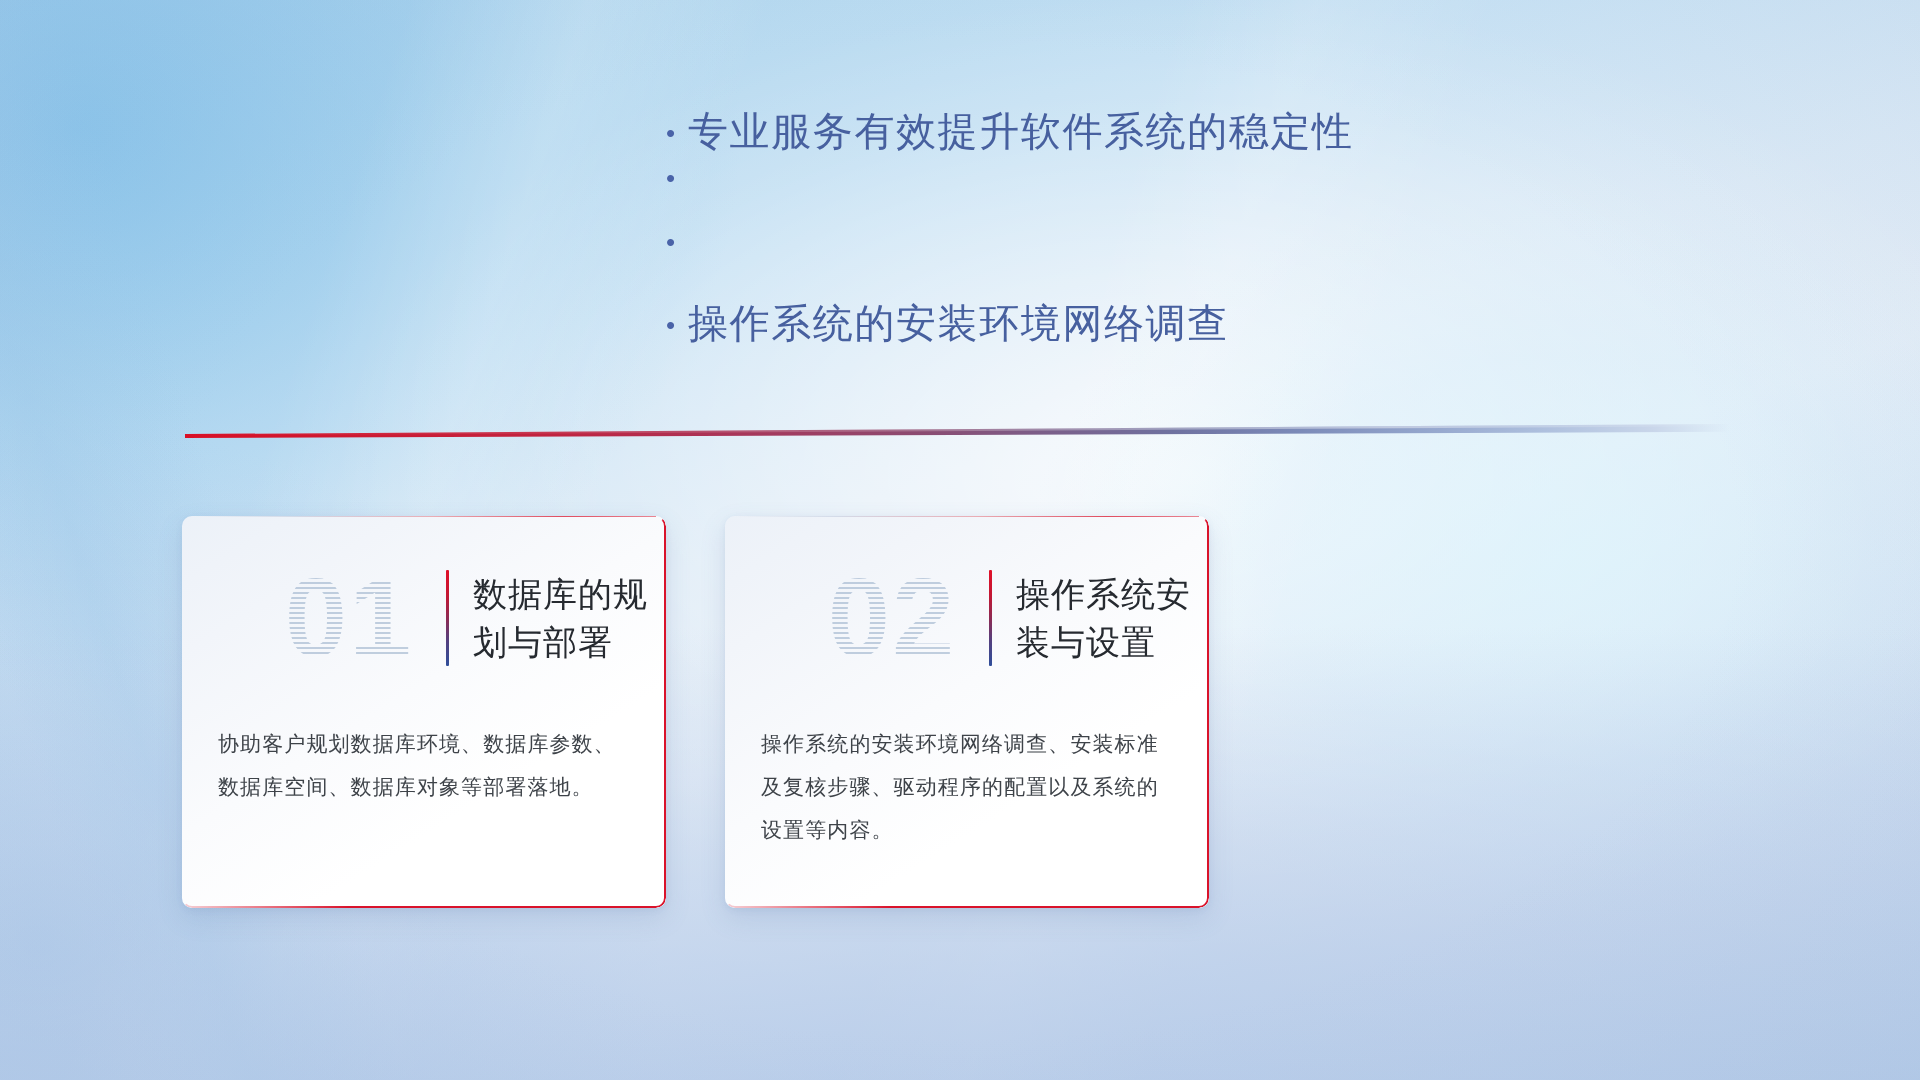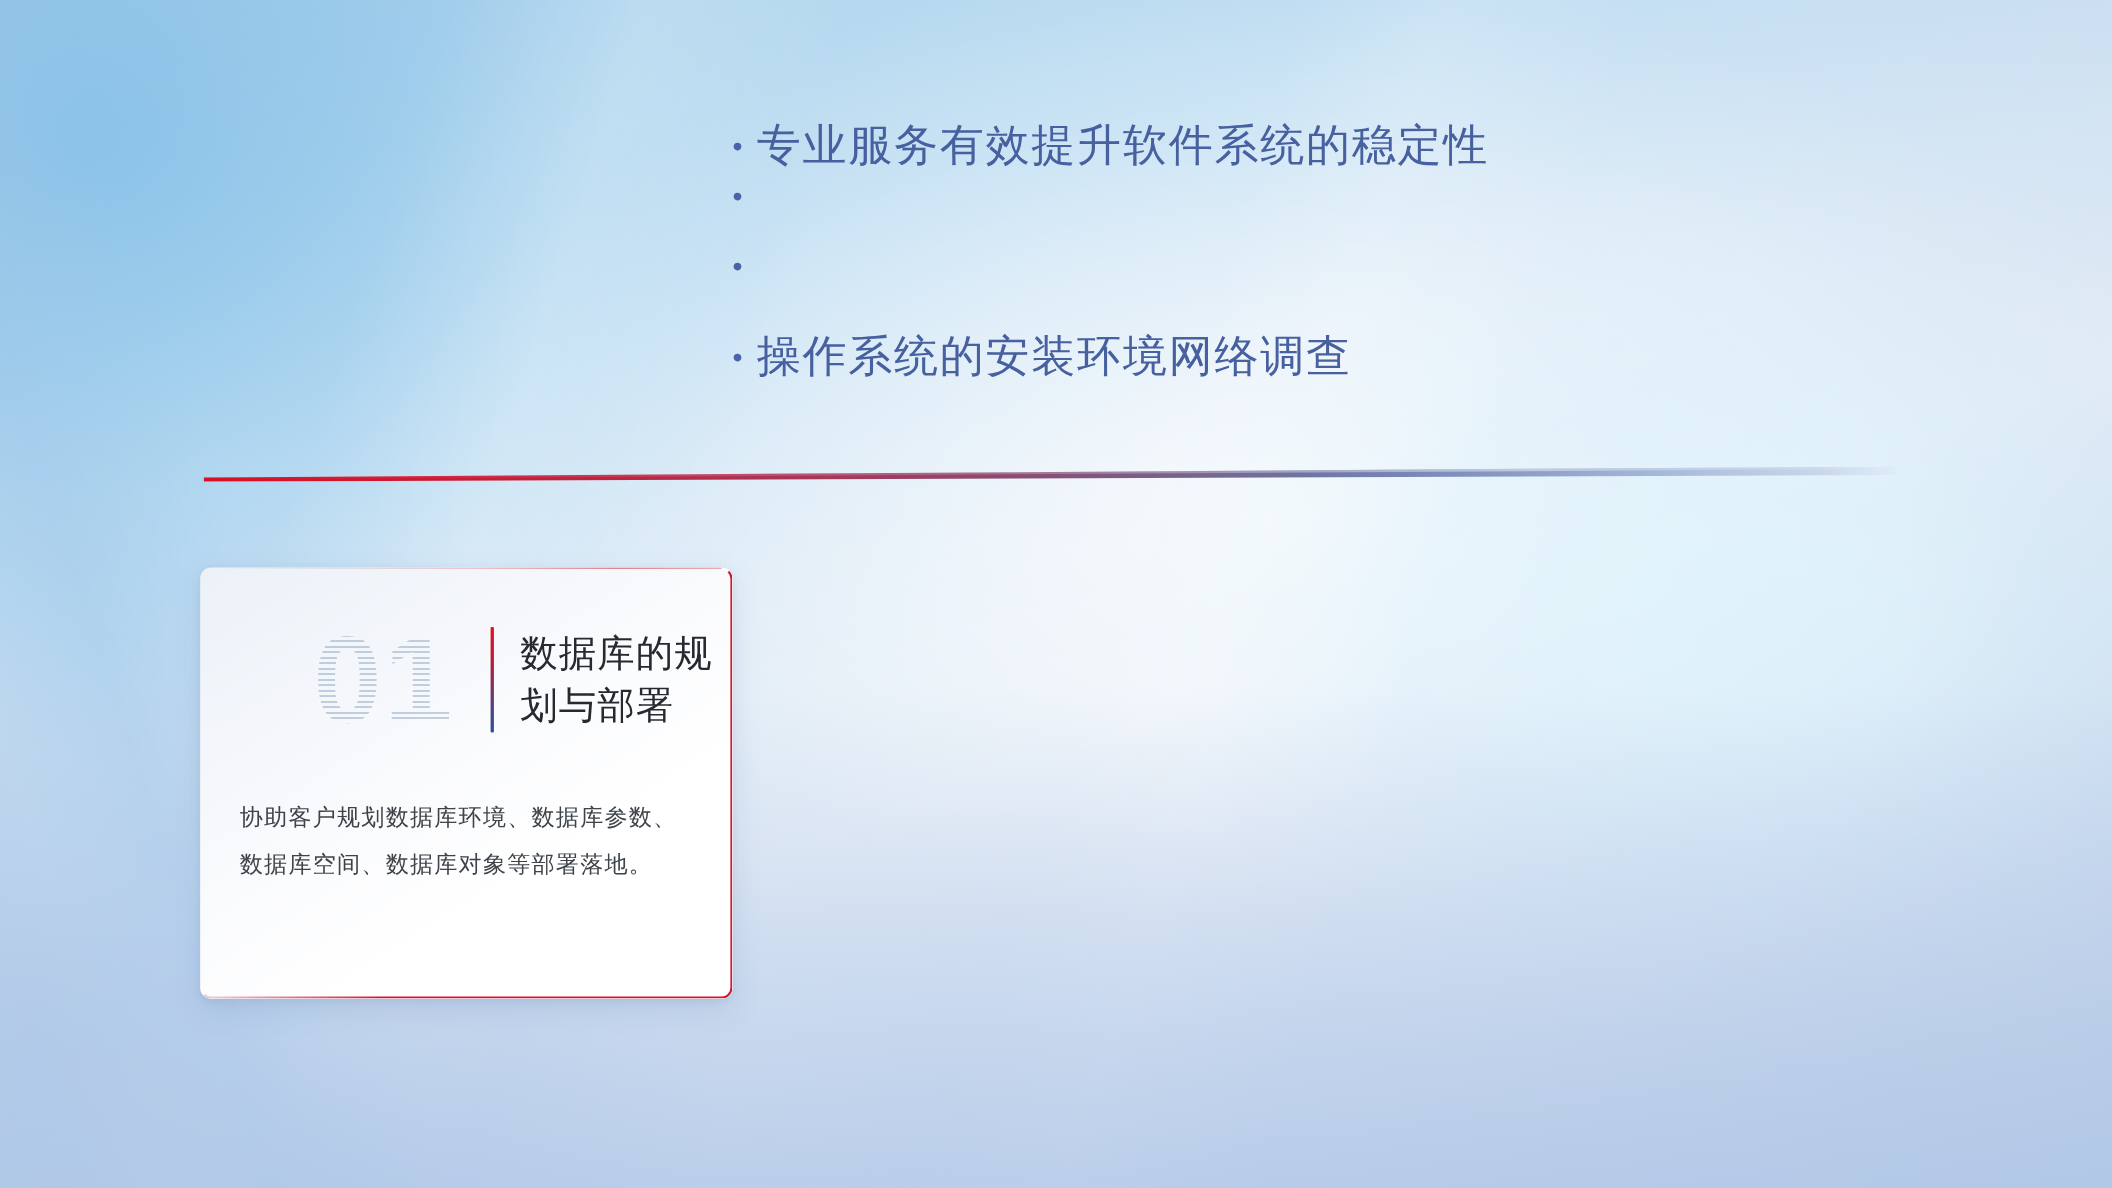--- a/index.html
+++ b/index.html
@@ -335,17 +335,27 @@
       <div class="card-hairline"></div>
       <div class="card-accent"></div>
       <div class="card-head">
         <div class="card-num">01</div>
         <div class="card-rule"></div>
         <div class="card-title">数据库的规划与部署</div>
       </div>
       <div class="card-body">协助客户规划数据库环境、数据库参数、数据库空间、数据库对象等部署落地。</div>
     </div>
 
+    <div class="card">
+      <div class="card-hairline"></div>
+      <div class="card-accent"></div>
+      <div class="card-head">
+        <div class="card-num">02</div>
+        <div class="card-rule"></div>
+        <div class="card-title">操作系统安装与设置</div>
+      </div>
+      <div class="card-body">操作系统的安装环境网络调查、安装标准及复核步骤、驱动程序的配置以及系统的设置等内容。</div>
+    </div>
 
 
   </div>
 
 </div>
 
 </body></html>

